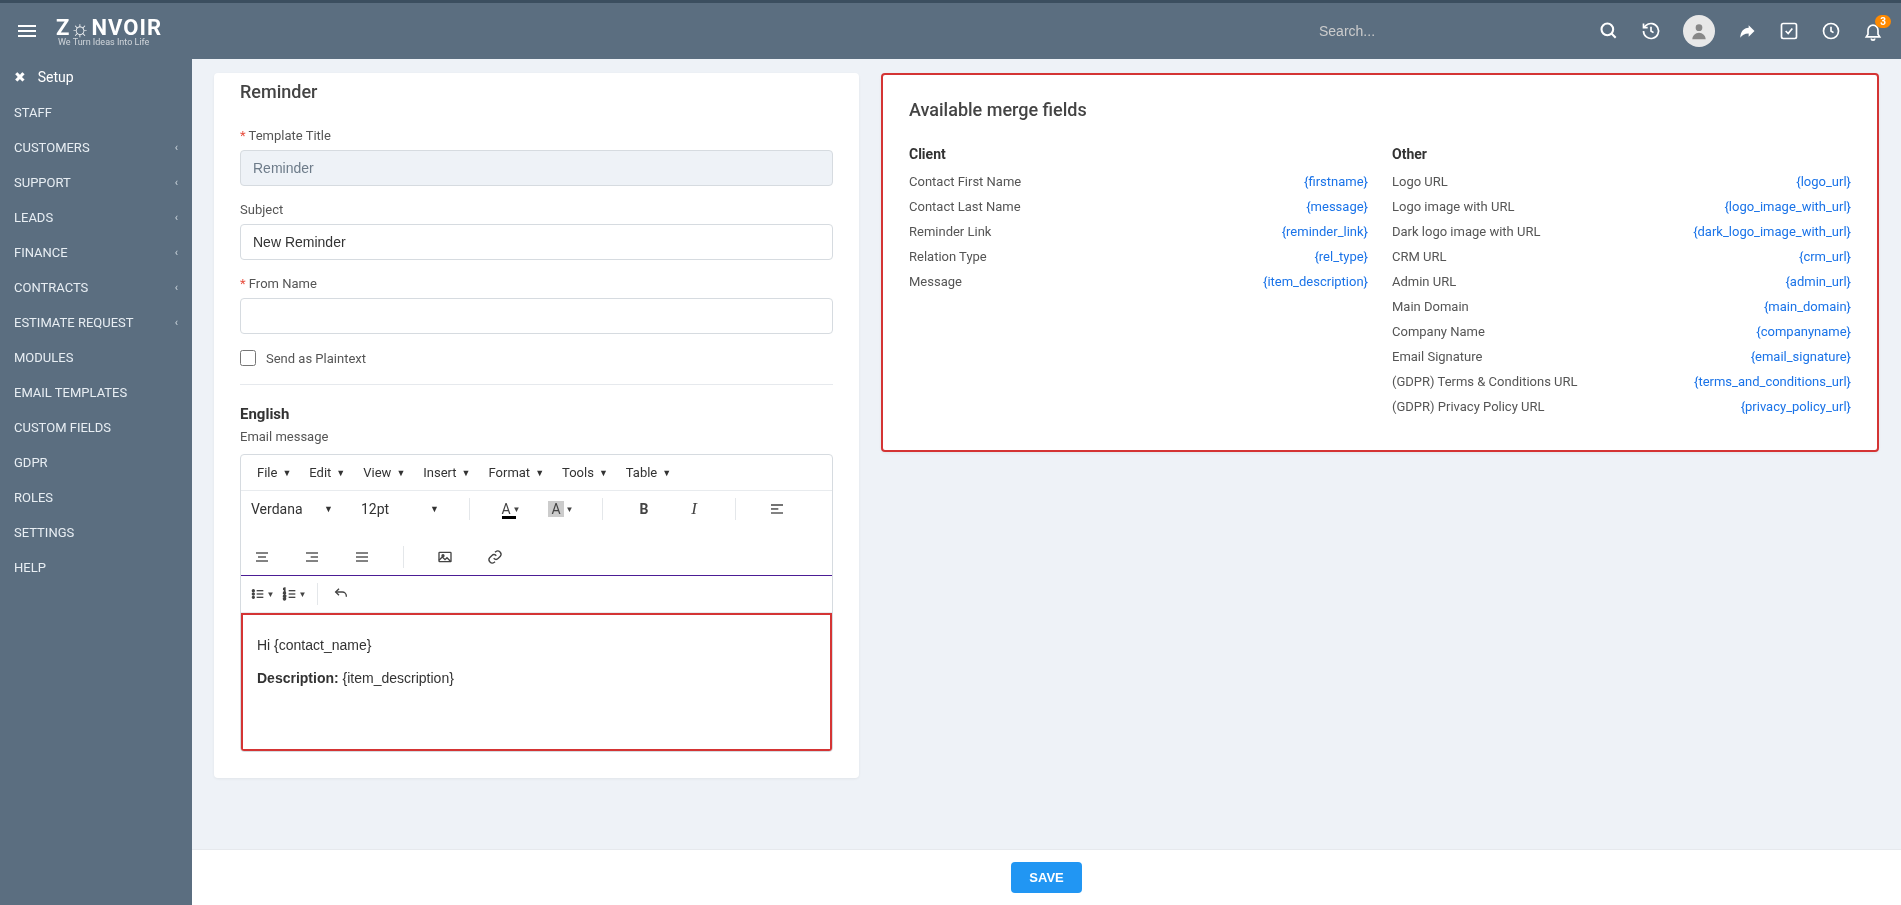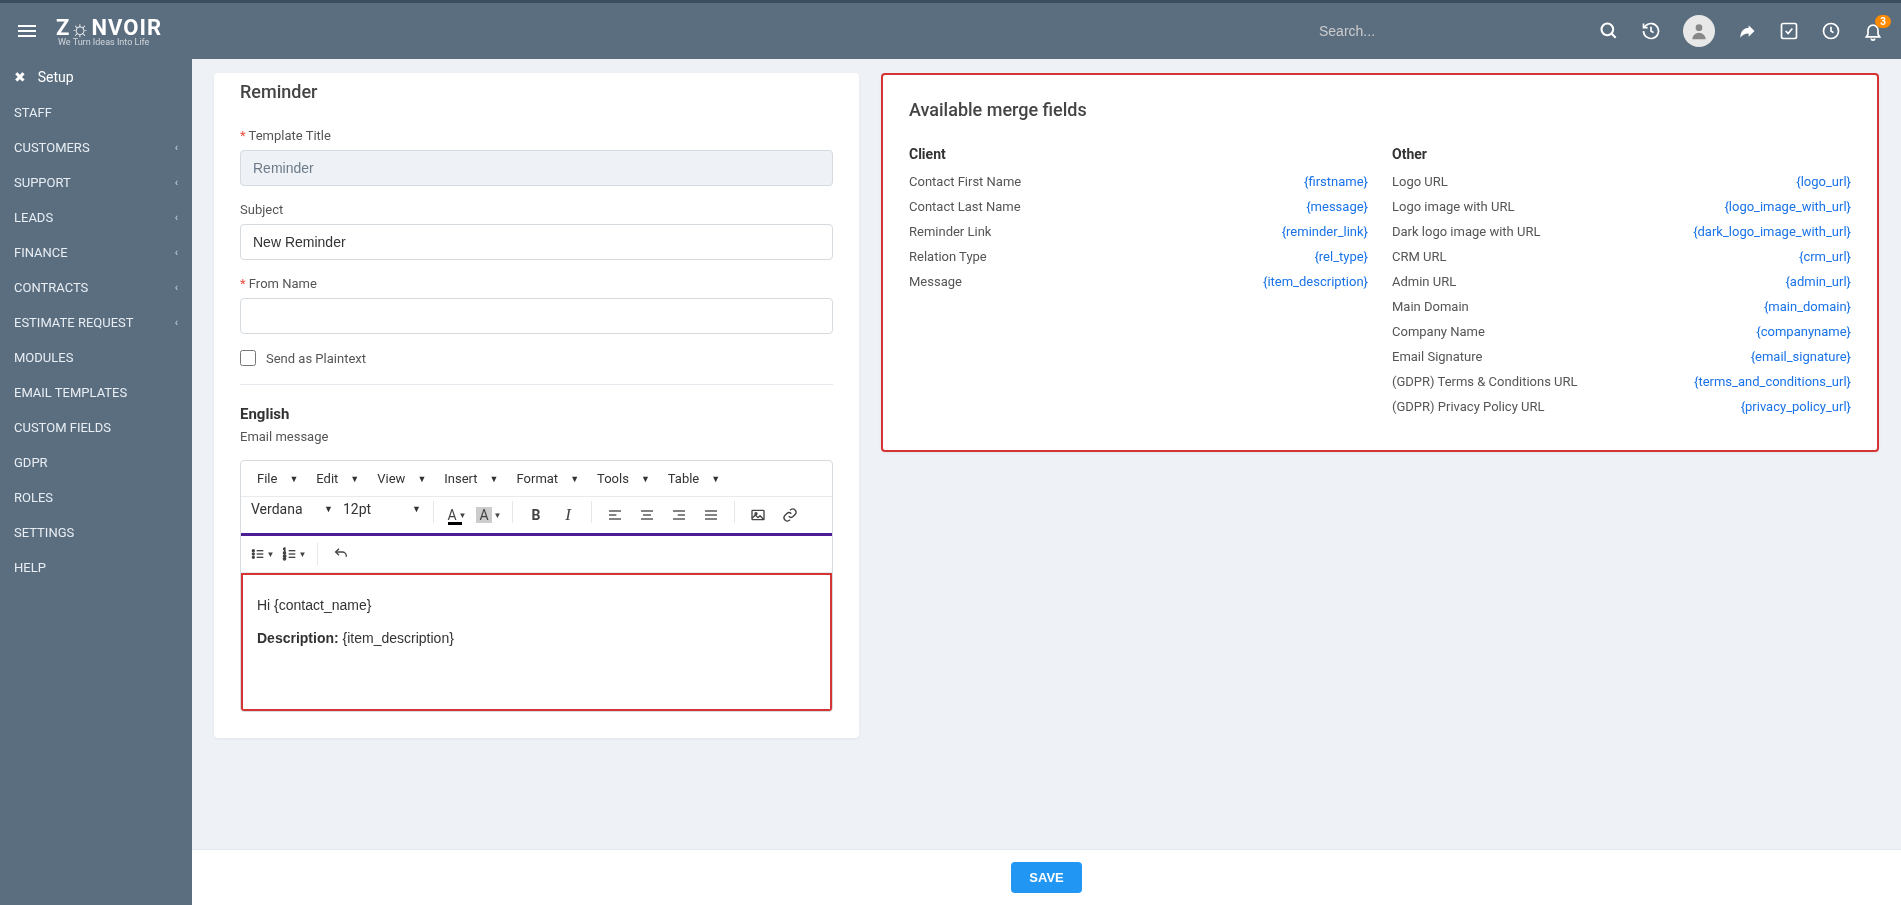--- a/index.html
+++ b/index.html
@@ -33,26 +33,26 @@
 h3.panel-title { font-size: 18px; font-weight: 500; color: #444; margin-bottom: 26px; }
 .field { margin-bottom: 16px; }
 .field label { display: block; font-size: 13px; color: #555; margin-bottom: 7px; }
 .req::before { content: "* "; color: #e74c3c; }
 .text-input { width: 100%; height: 36px; border: 1px solid #d6dbe0; border-radius: 4px; padding: 0 12px; font-size: 14px; color: #333; }
 .text-input[readonly] { background: #eef2f7; color: #6d7b89; }
 .check-row { display: flex; align-items: center; gap: 10px; margin-bottom: 6px; font-size: 13px; color: #555; }
 .check-row input { width: 16px; height: 16px; }
 .divider { border: none; border-top: 1px solid #e6e9ed; margin: 18px 0 20px; }
 .section-h { font-weight: 700; font-size: 15px; color: #333; margin-bottom: 6px; }
-.sub-h { font-size: 13px; color: #555; margin-bottom: 16px; }
+.sub-h { font-size: 13px; color: #555; margin-bottom: 10px; }
 .editor { border: 1px solid #d6dbe0; border-radius: 4px; overflow: hidden; }
 .editor-menubar { display: flex; gap: 2px; padding: 6px 8px; border-bottom: 1px solid #e8ebee; }
-.editor-menubar .mbtn { padding: 4px 8px; font-size: 13px; color: #333; cursor: pointer; display: inline-flex; align-items: center; gap: 12px; border-radius: 2px; }
+.editor-menubar .mbtn { padding: 4px 8px; font-size: 13px; color: #333; cursor: pointer; display: inline-flex; align-items: center; gap: 5px; border-radius: 2px; }
 .caret { font-size: 9px; }
-.editor-toolbar { display: flex; align-items: flex-start; gap: 2px; padding: 4px 6px; border-bottom: 3px solid #4c1d95; flex-wrap: wrap; }
+.editor-toolbar { display: flex; align-items: center; gap: 20px; padding: 4px 6px; border-bottom: 1px solid #4c1d95; flex-wrap: wrap; }
 .tb-select-wrap { display: flex; align-items: center; padding: 0 4px; min-width: 90px; justify-content: space-between; }
 .tbar-sep { width: 1px; height: 22px; background: #e4e7ea; margin: 0 6px; }
 .tbtn { width: 30px; height: 28px; display: inline-flex; align-items: center; justify-content: center; cursor: pointer; border-radius: 2px; color:#444; }
 .tbtn svg { width: 16px; height: 16px; }
 .font-color-btn { position: relative; }
 .font-color-btn .underline-bar { position: absolute; bottom: 4px; left: 6px; right: 10px; height: 3px; background: #000; }
 .editor-toolbar-row2 { display: flex; align-items: center; gap: 2px; padding: 4px 6px; border-bottom: 1px solid #e8ebee; }
 .editor-body { border: 2px solid #d43434; border-top: 2px solid #d43434; padding: 18px 14px 50px; font-family: Verdana, sans-serif; font-size: 14px; line-height: 1.8; min-height: 100px; }
 .editor-body p { margin-bottom: 8px; }
 .merge-grid { display: flex; gap: 24px; }

